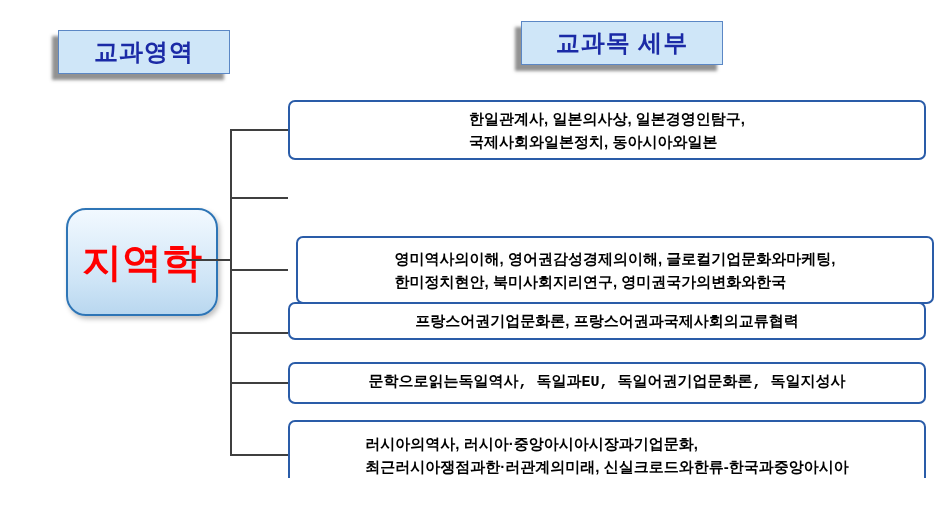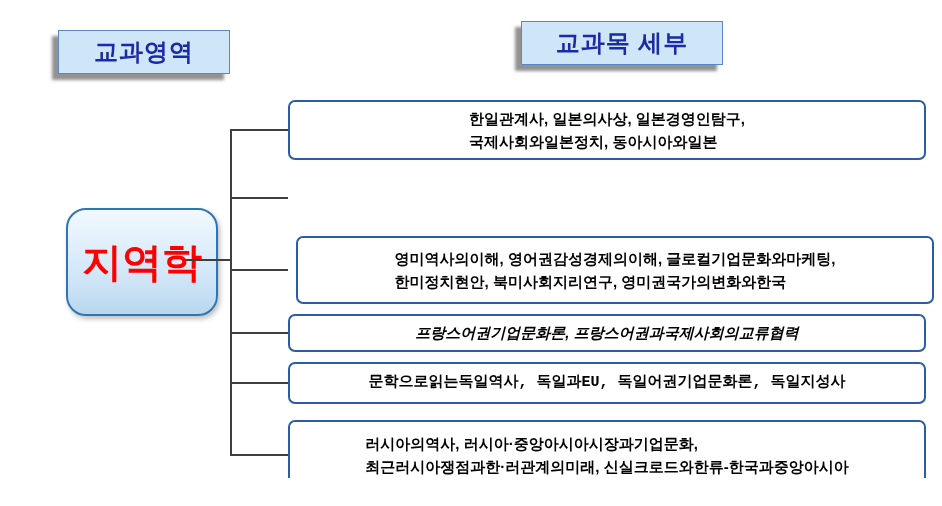--- a/index.html
+++ b/index.html
@@ -82,21 +82,21 @@
     font-size: 15px;
     font-weight: 600;
     line-height: 1.55;
     white-space: pre-line;
     box-sizing: border-box;
     padding: 2px 10px;
   }
   .cb-1 { top: 100px; height: 60px; }
   .cb-2 { top: 168px; height: 60px; }
   .cb-3 { top: 236px; height: 68px; margin-left: 8px; }
-  .cb-4 { top: 314px; height: 38px; font-style: italic; }
+  .cb-4 { top: 302px; height: 38px; }
   .cb-5 { top: 362px; height: 42px; font-family: Liberation Mono, monospace; }
   .cb-6 { top: 420px; height: 70px; padding-left: 10px; }
 </style>
 </head>
 <body>
 
 <div class="canvas">
 
   <div class="header header-left">
     <span>교과영역</span>

